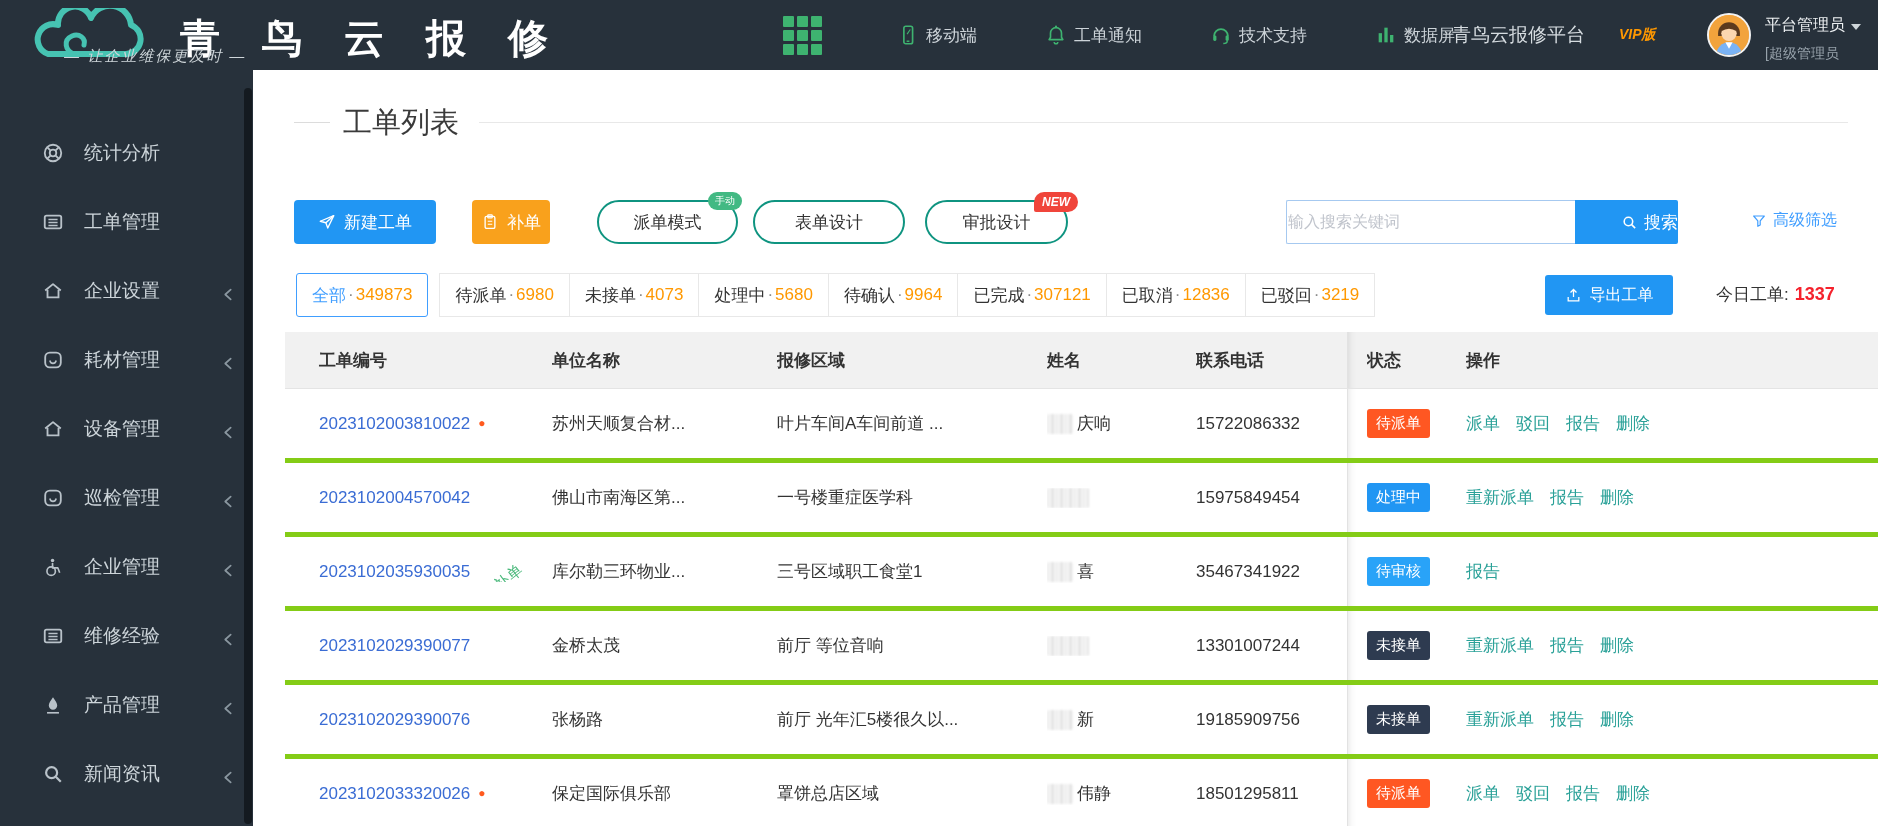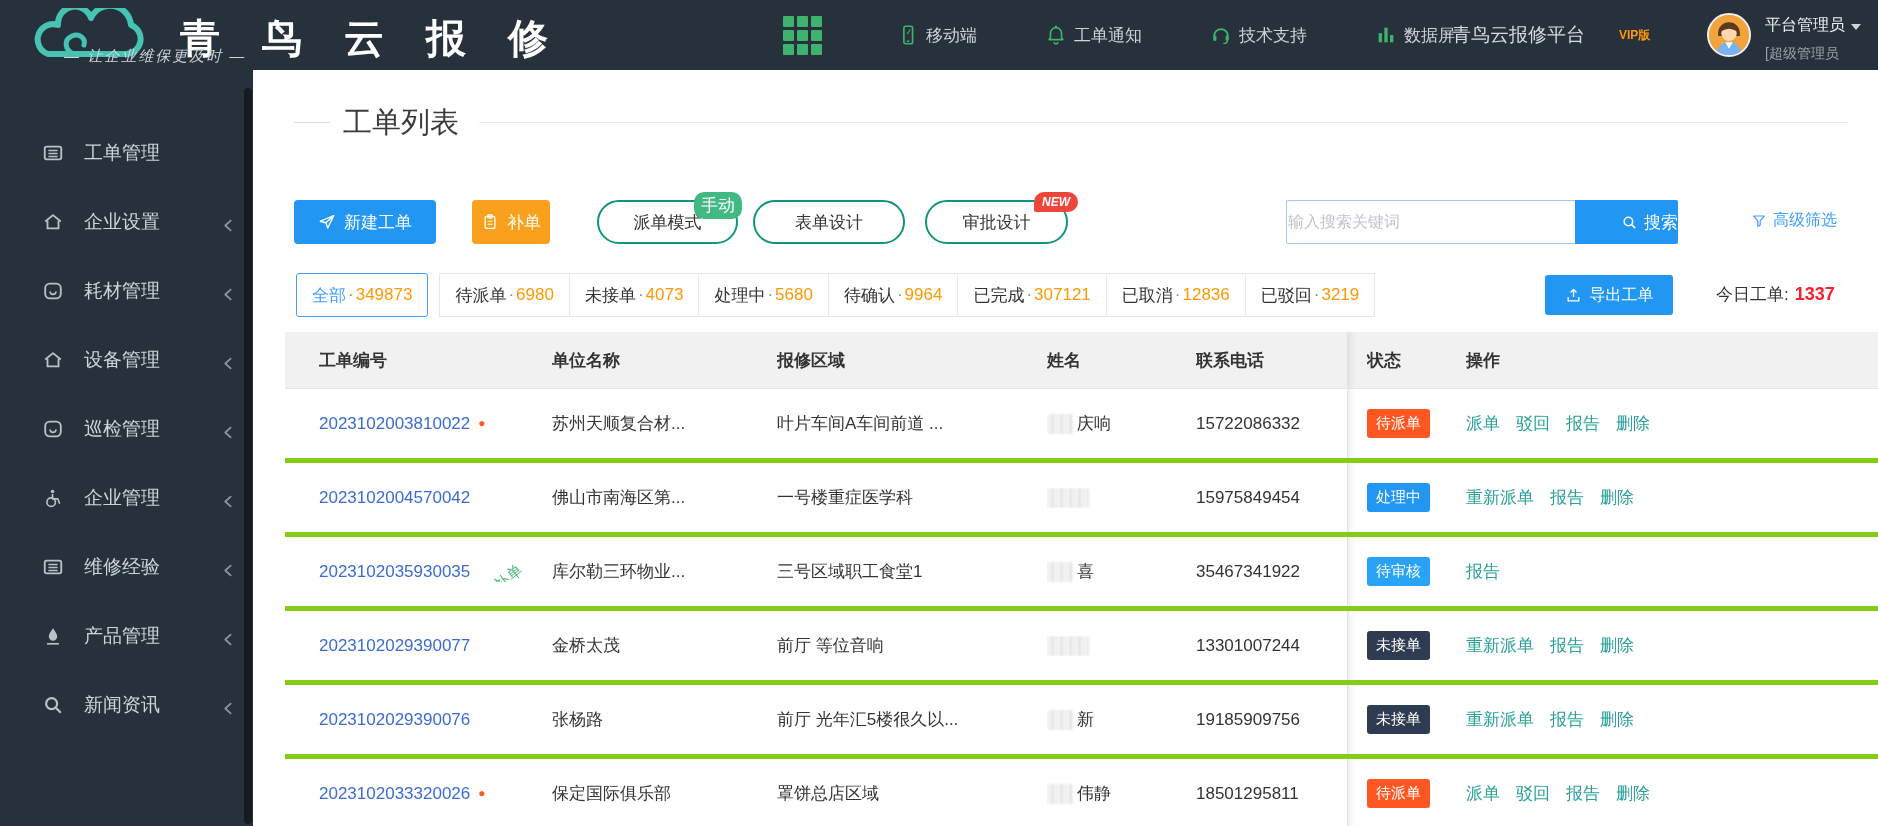--- a/index.html
+++ b/index.html
@@ -17,21 +17,21 @@
     font-style:italic; letter-spacing:2px; white-space:nowrap; }
   .grid-btn { position:absolute; left:783px; top:16px; width:40px; height:40px; cursor:pointer; }
   .nav { position:absolute; left:897px; top:0; height:70px; display:flex; align-items:center; gap:68px; }
   .nav-item { display:flex; align-items:center; gap:7px; color:#ccd3d8; font-size:17px;
     cursor:pointer; white-space:nowrap; }
   .nicon { width:22px; height:22px; color:#3eb370; display:inline-block; }
   .nicon svg { width:22px; height:22px; }
   .brand { position:absolute; left:1452px; top:0; height:70px; display:flex; align-items:center;
     color:#d6dce0; font-size:19px; white-space:nowrap; }
   .vip { position:absolute; left:1619px; top:0; height:70px; display:flex; align-items:center;
-    color:#ff9800; font-size:12px; font-weight:bold; white-space:nowrap; }
+    color:#ff9800; font-size:14px; font-weight:bold; font-style:italic; white-space:nowrap; }
   .avatar { position:absolute; left:1707px; top:13px; width:44px; height:44px; border-radius:50%;
     border:2px solid #f2f2f2; overflow:hidden; cursor:pointer; background:#f2a33c; }
   .userblock { position:absolute; left:1765px; top:15px; cursor:pointer; }
   .uname { color:#eef1f3; font-size:16px; white-space:nowrap; display:flex; align-items:center; gap:6px; }
   .caret { width:0; height:0; border-left:5px solid transparent; border-right:5px solid transparent;
     border-top:6px solid #cfd6da; display:inline-block; margin-top:3px; }
   .urole { color:#97a2ab; font-size:14px; margin-top:9px; white-space:nowrap; }
 
   
   .sidebar { position:absolute; left:0; top:70px; width:253px; height:756px; background:#27313b; }
@@ -60,21 +60,21 @@
   .btn svg { width:18px; height:18px; }
   .btn-new { left:41px; width:142px; background:#2196f3; }
   .btn-supp { left:219px; width:78px; background:#f9a11c; }
   .pill { position:absolute; top:130px; height:44px; background:#fff; border:2px solid #0f9480;
     border-radius:22px; color:#333; font-size:17px; display:flex; align-items:center;
     justify-content:center; cursor:pointer; font-family:inherit; }
   .pill-dispatch { left:344px; width:141px; }
   .pill-form { left:500px; width:152px; }
   .pill-approve { left:672px; width:143px; }
   .mini-badge { position:absolute; right:-6px; top:-10px; background:#42b983; color:#fff;
-    font-size:17px; padding:2px 7px; border-radius:10px; font-style:normal; }
+    font-size:10px; padding:2px 7px; border-radius:10px; font-style:normal; }
   .new-badge { position:absolute; right:-12px; top:-10px; background:#f0453b; color:#fff;
     font-size:12px; font-weight:bold; font-style:italic; padding:3px 8px;
     border-radius:10px 10px 10px 2px; }
   .searchwrap { position:absolute; left:1033px; top:130px; height:44px; display:flex; }
   .searchinput { width:289px; height:44px; border:1px solid #a6c9f0; border-right:none;
     border-radius:2px 0 0 2px; padding:0 1px; font-size:16px; color:#333; outline:none;
     font-family:inherit; }
   .searchinput::placeholder { color:#c0c4cc; }
   .btn-search { width:103px; height:44px; background:#2196f3; color:#fff; border:none;
     border-radius:0 2px 2px 0; font-size:17px; display:flex; align-items:center;
@@ -217,20 +217,28 @@
       <span class="caret"></span>
     </div>
     <div class="urole">[超级管理员</div>
   </div>
 </div>
 
 <div class="sidebar">
   <ul class="side-list" id="side-list">
       <li class="side-item">
         <span class="sicon"><svg viewBox="0 0 24 24">
+            <circle cx="12" cy="12" r="9" fill="none" stroke="currentColor" stroke-width="2"></circle>
+            <circle cx="12" cy="12" r="3.6" fill="none" stroke="currentColor" stroke-width="2"></circle>
+            <path d="M5.8 5.8l3.6 3.6M18.2 5.8l-3.6 3.6M5.8 18.2l3.6-3.6M18.2 18.2l-3.6-3.6" stroke="currentColor" stroke-width="2"></path>
+          </svg></span>
+        <span class="slabel">统计分析</span>
+      </li>
+      <li class="side-item">
+        <span class="sicon"><svg viewBox="0 0 24 24">
             <rect x="3" y="5" width="18" height="14" rx="2" fill="none" stroke="currentColor" stroke-width="2"></rect>
             <path d="M7 9.2h10M7 12.5h10M7 15.8h10" stroke="currentColor" stroke-width="1.7"></path>
           </svg></span>
         <span class="slabel">工单管理</span>
       </li>
       <li class="side-item">
         <span class="sicon"><svg viewBox="0 0 24 24">
             <path d="M3.5 11.5 12 4.5l8.5 7" fill="none" stroke="currentColor" stroke-width="2" stroke-linejoin="round"></path>
             <path d="M6 10.5V19h12v-8.5" fill="none" stroke="currentColor" stroke-width="2"></path>
           </svg></span>

